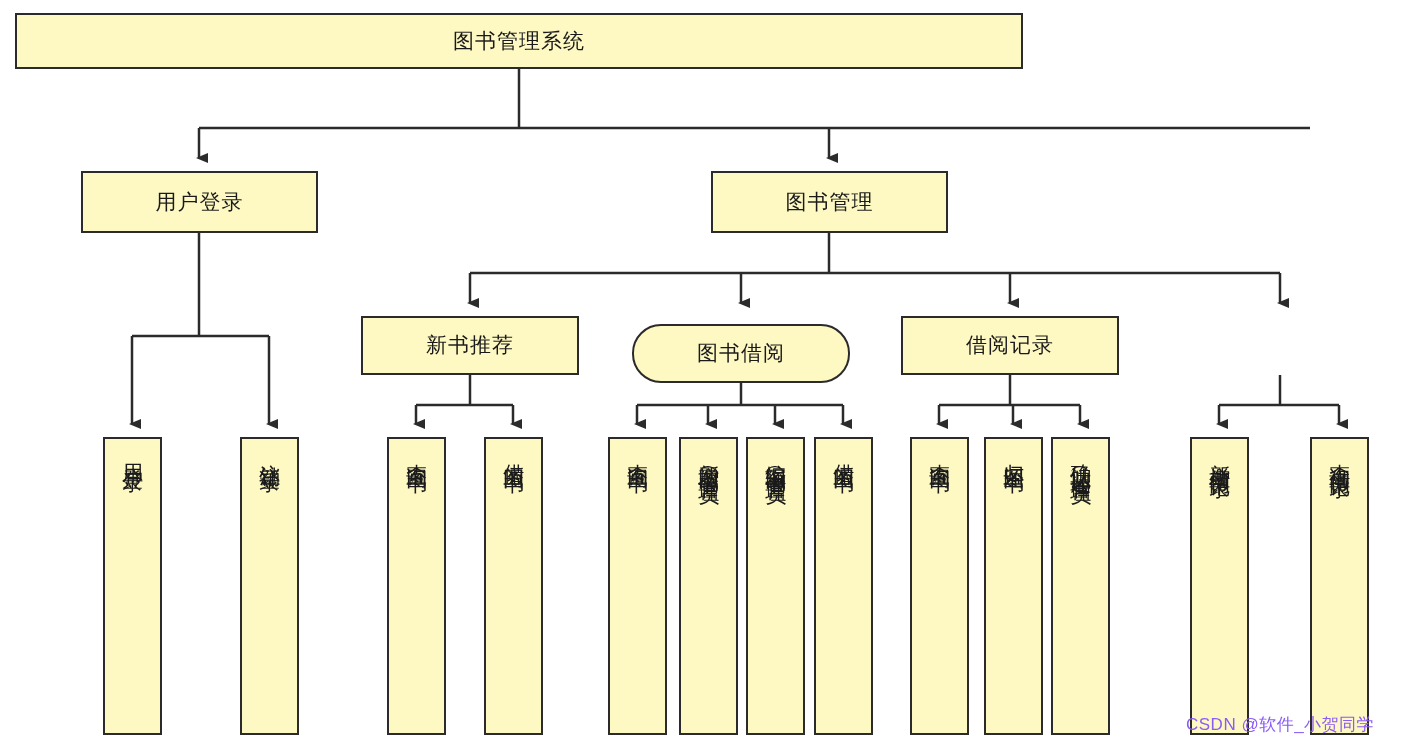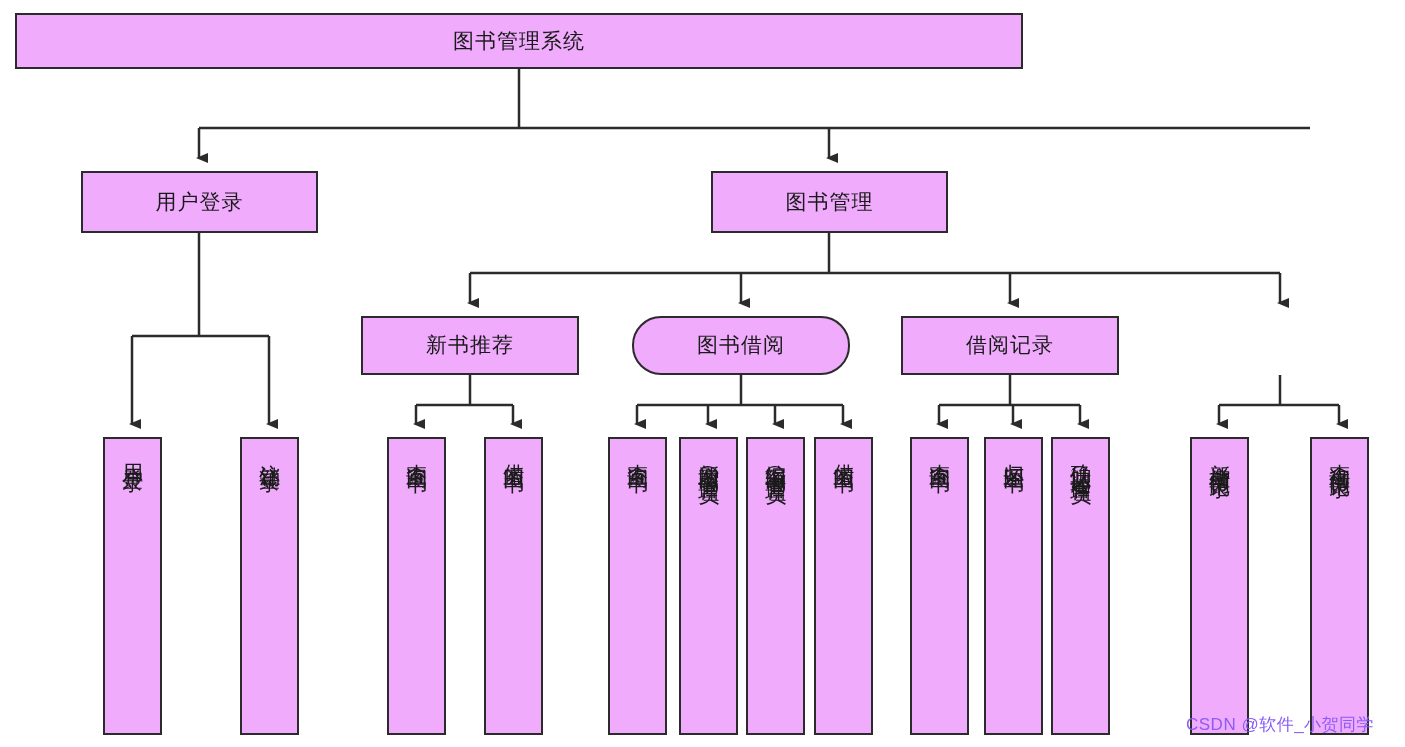--- a/index.html
+++ b/index.html
@@ -22,21 +22,21 @@
   svg#edges {
     position: absolute;
     left: 0;
     top: 0;
     width: 1405px;
     height: 747px;
   }
   .node {
     position: absolute;
     box-sizing: border-box;
-    background: #f0abfc;
+    background: #fef9c3;
     border: 2px solid #2b2b2b;
     display: flex;
     align-items: center;
     justify-content: center;
     color: #1a1a1a;
     z-index: 2;
   }
   .node-label {
     font-size: 21px;
     line-height: 1.25;
@@ -135,21 +135,21 @@
   <div class="node" style="left:81px; top:171px; width:237px; height:62px;">
     <span class="node-label">用户登录</span>
   </div>
   <div class="node" style="left:361px; top:316px; width:218px; height:59px;">
     <span class="node-label">新书推荐</span>
   </div>
 
   <div class="node" style="left:711px; top:171px; width:237px; height:62px;">
     <span class="node-label">图书管理</span>
   </div>
-  <div class="node" style="left:632px; top:316px; width:218px; height:59px;border-radius:29px;">
+  <div class="node" style="left:632px; top:324px; width:218px; height:59px;border-radius:29px;">
     <span class="node-label">图书借阅</span>
   </div>
   <div class="node" style="left:901px; top:316px; width:218px; height:59px;">
     <span class="node-label">借阅记录</span>
   </div>
 
   <div class="node vertical" style="left:103px; top:437px; width:59px; height:298px;">
     <span class="node-label">用户登录</span>
   </div>
   <div class="node vertical" style="left:240px; top:437px; width:59px; height:298px;">

